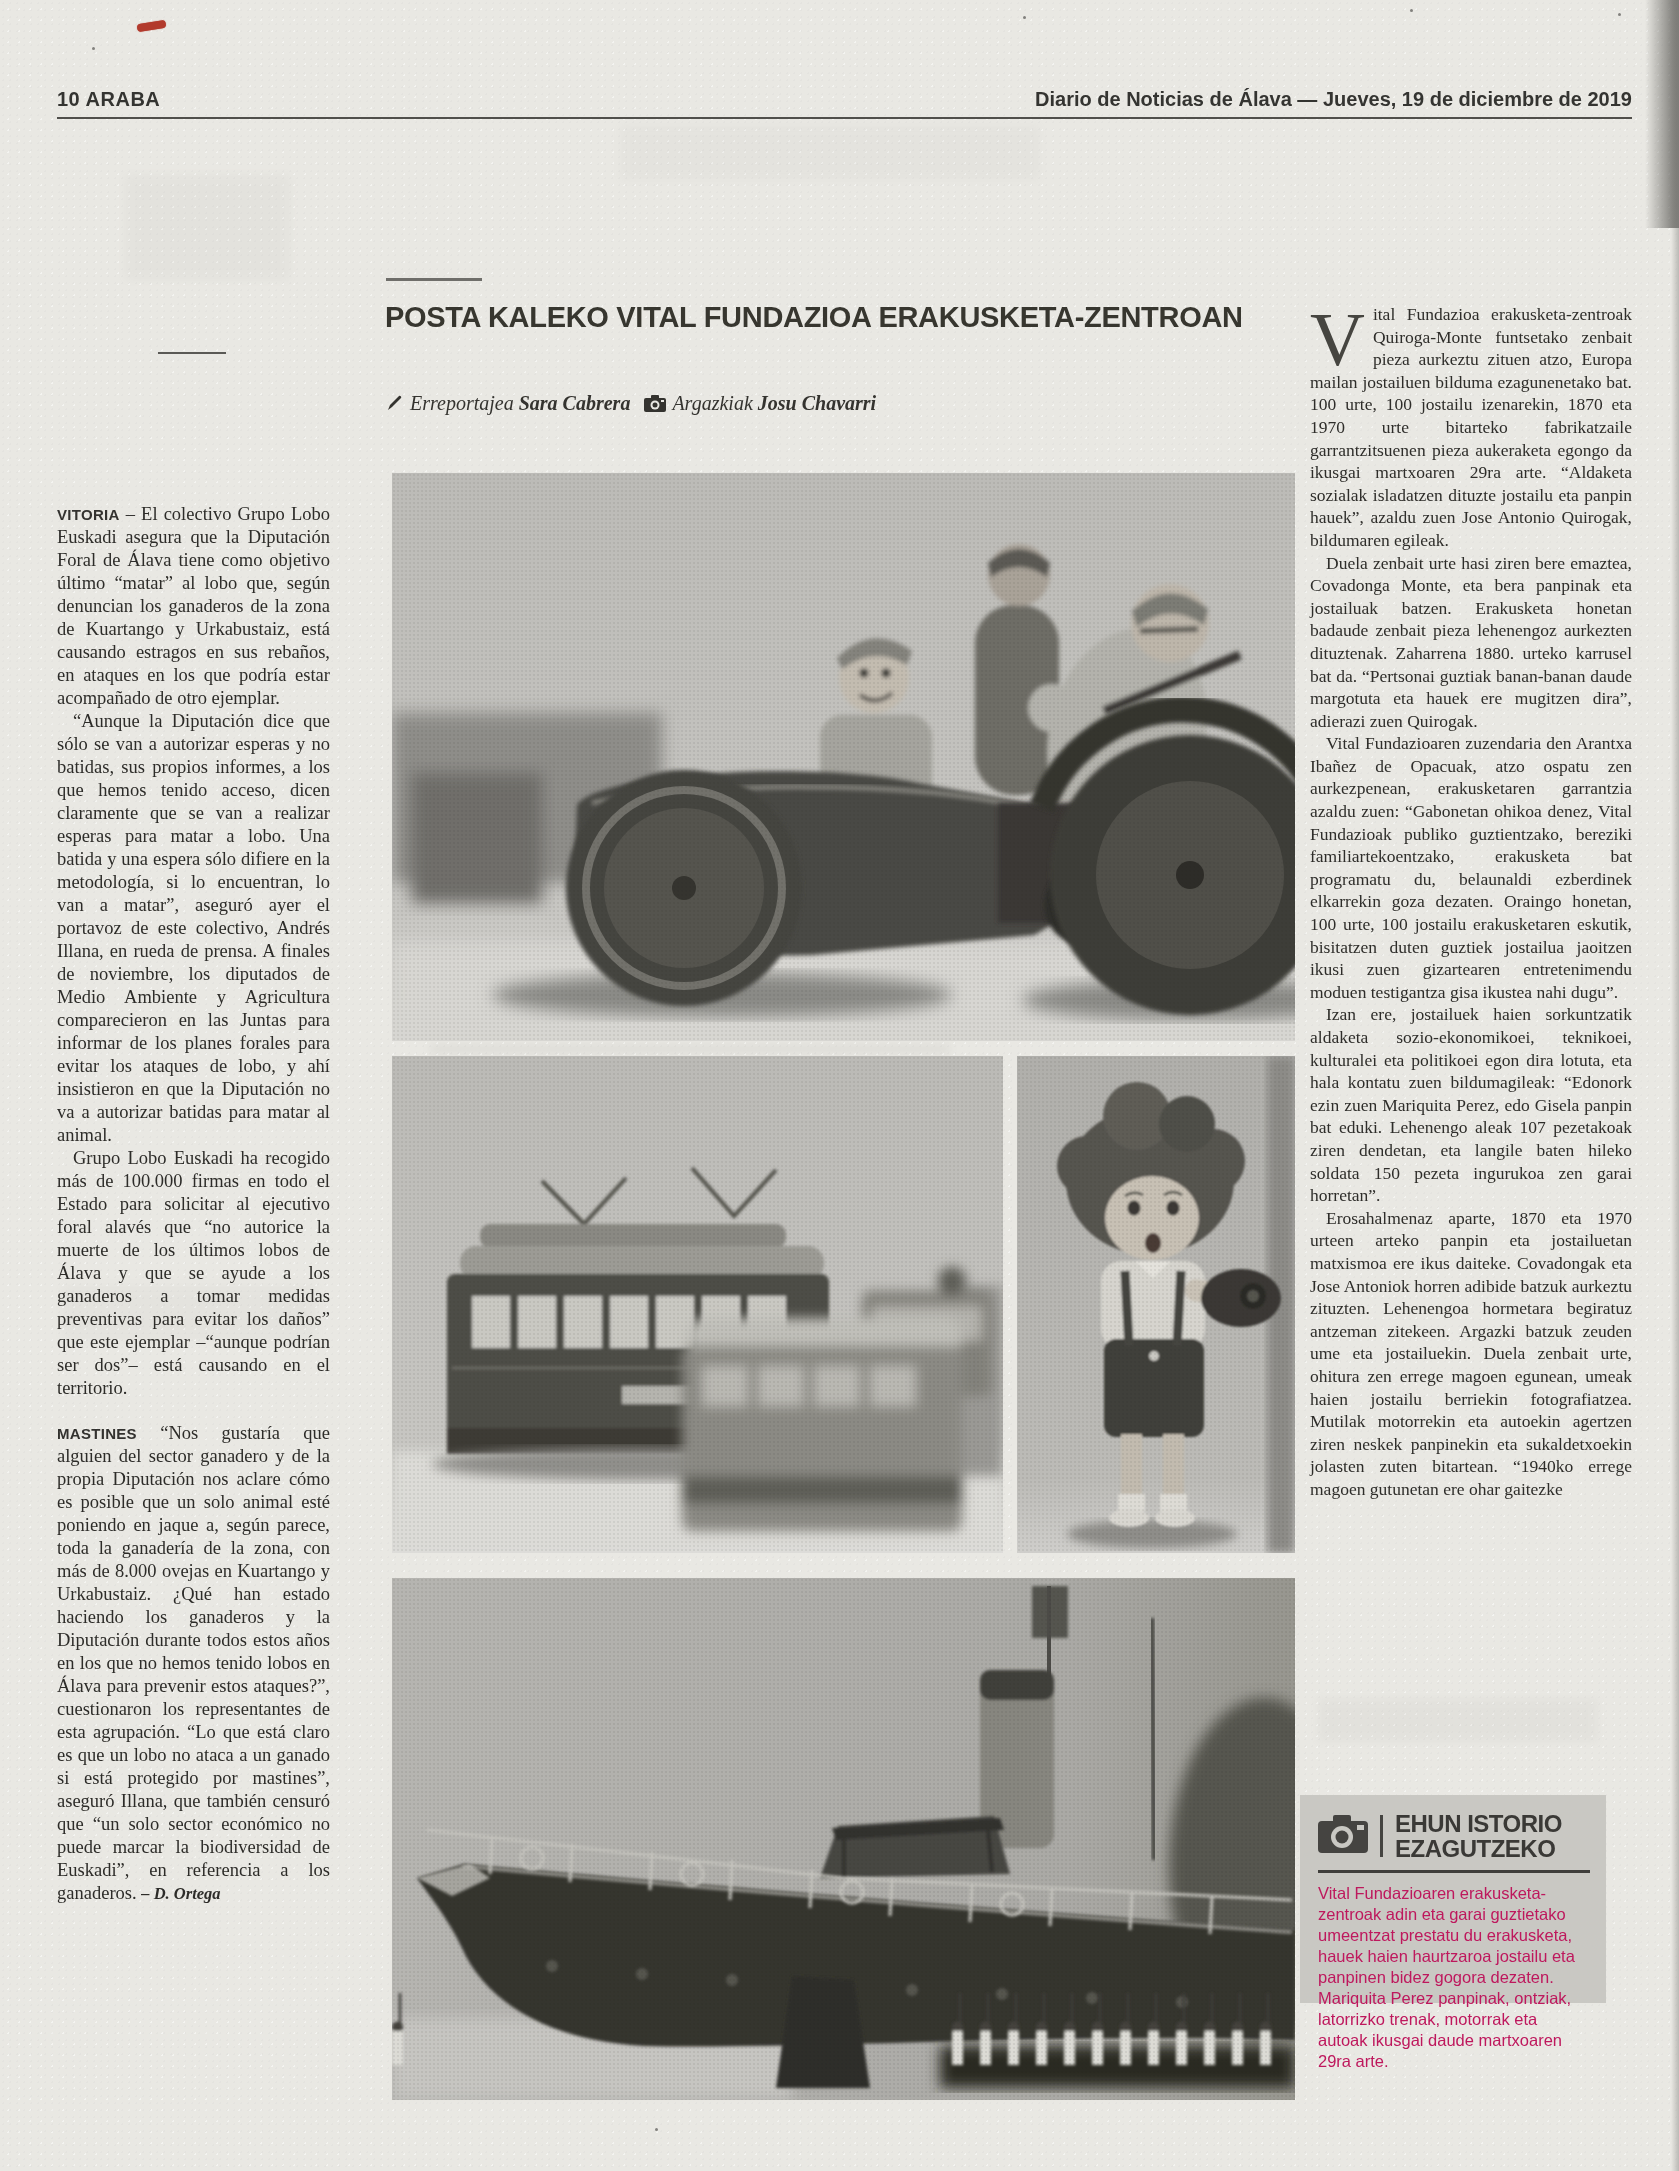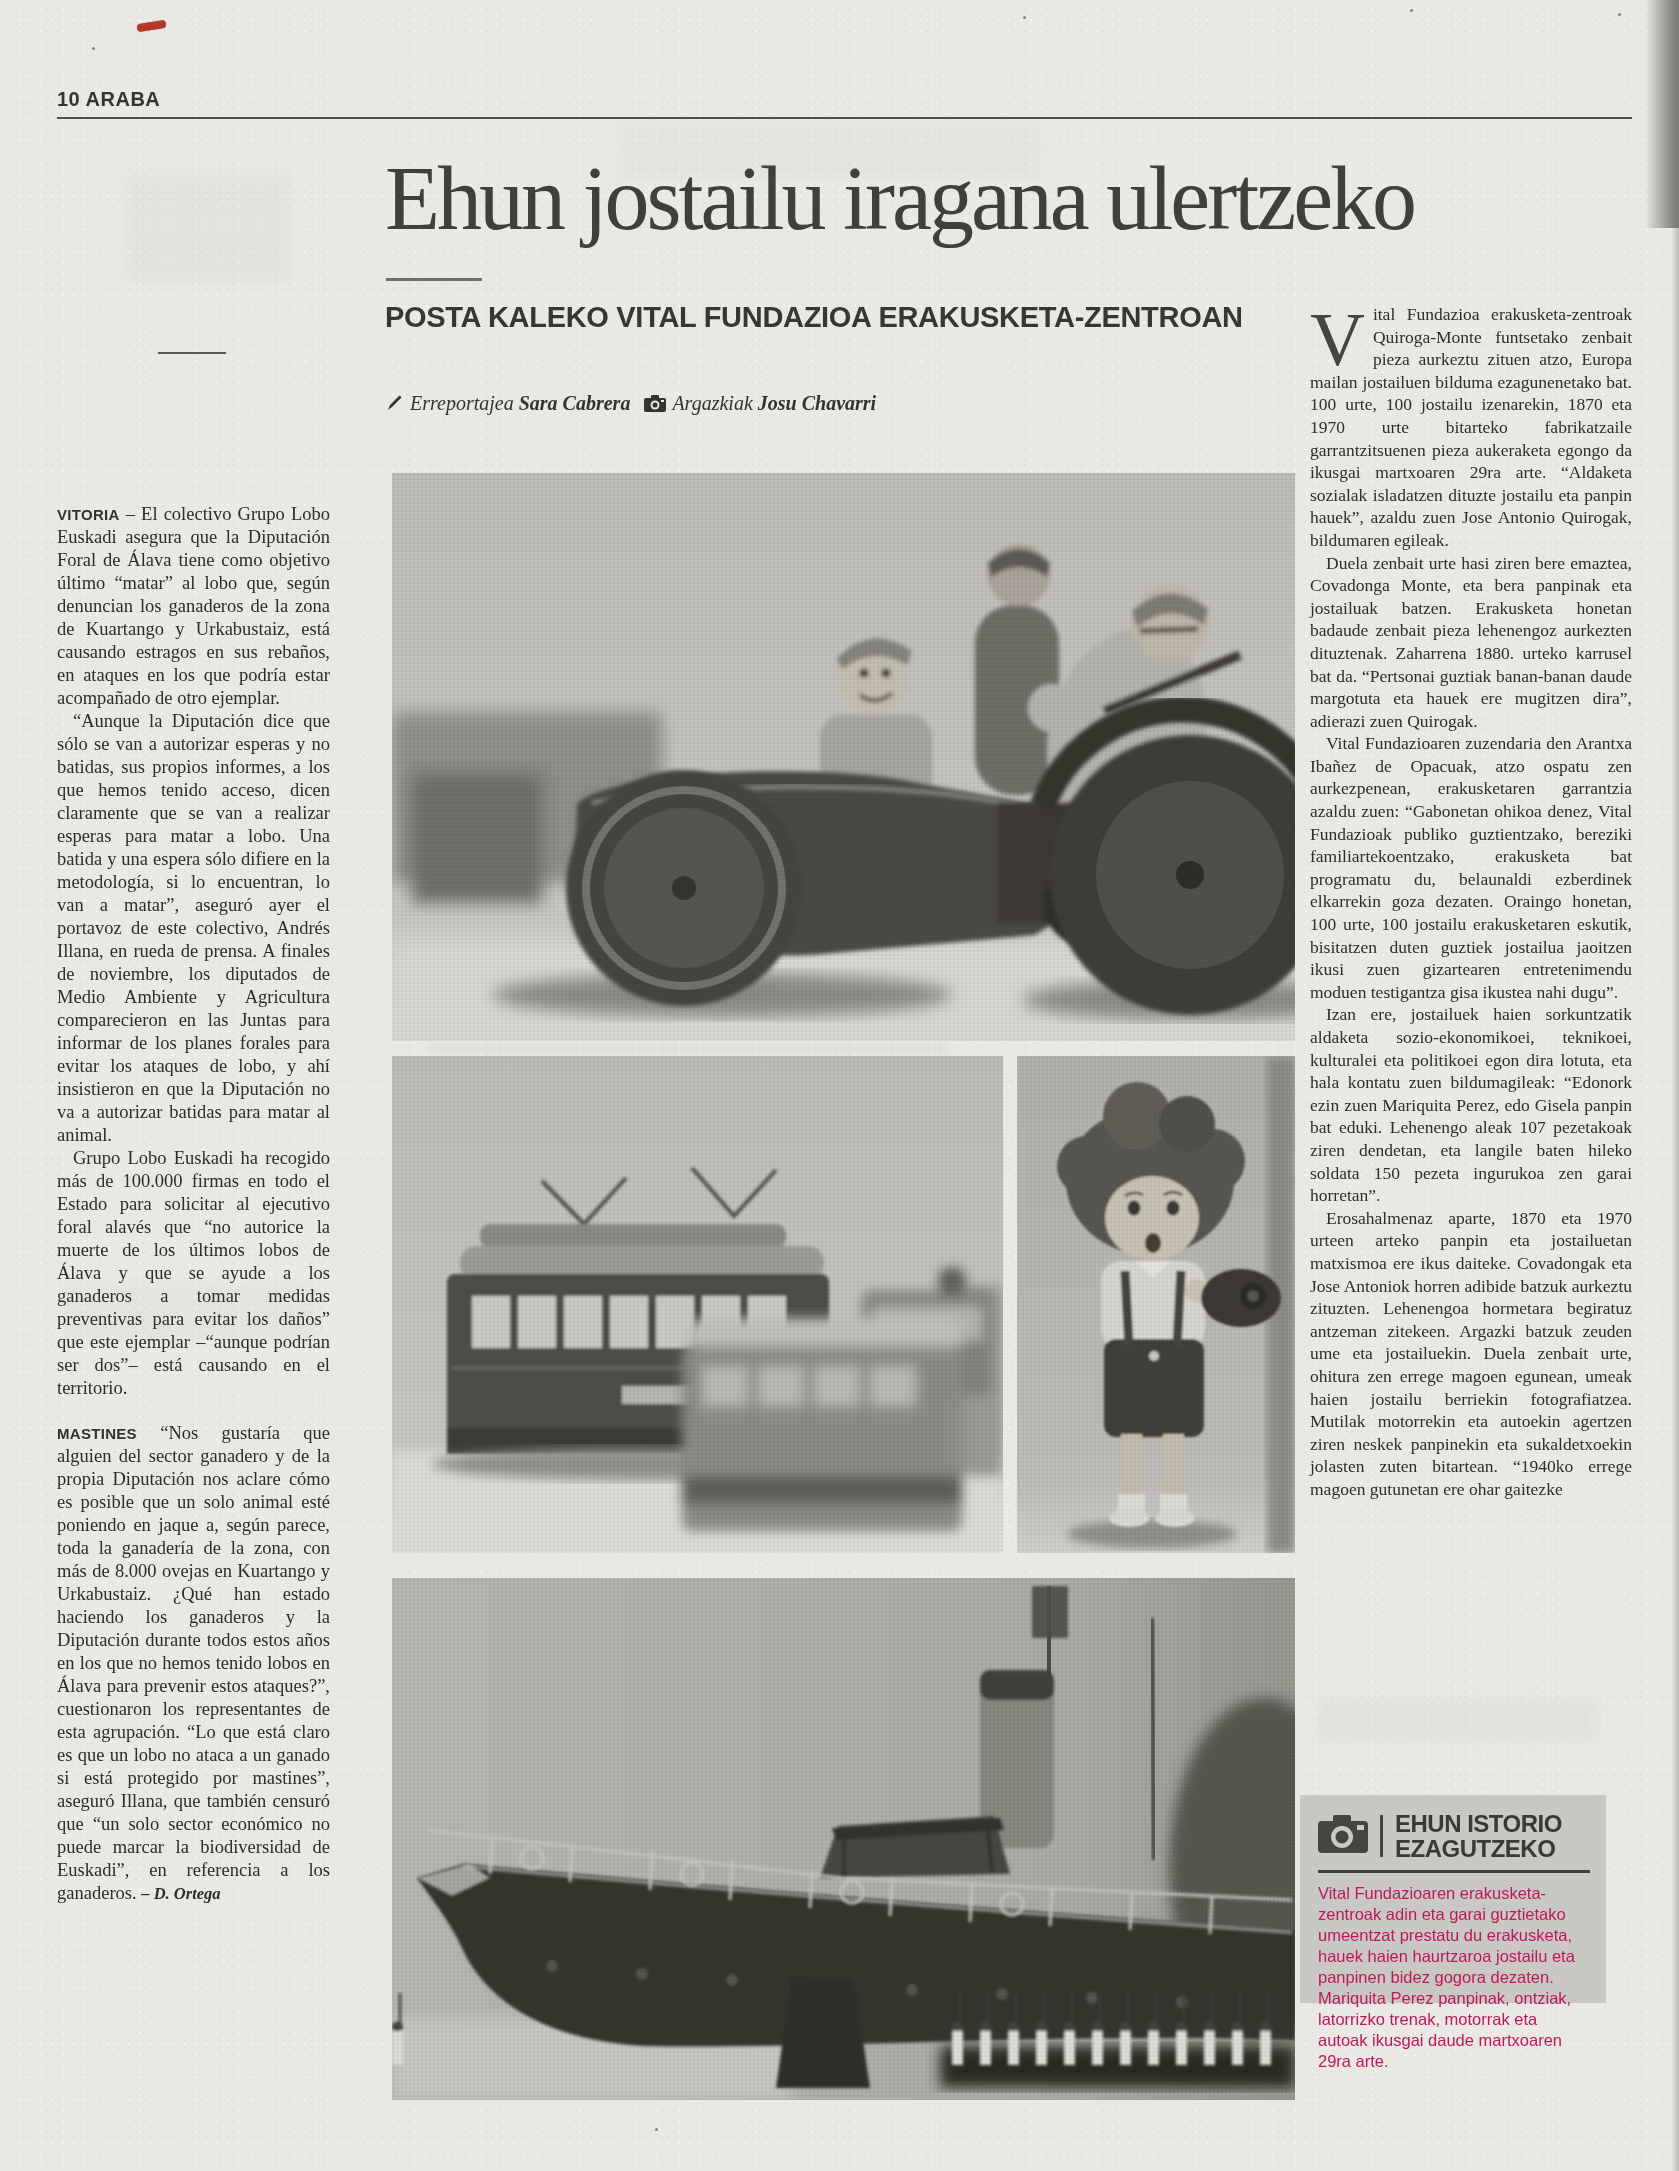--- a/index.html
+++ b/index.html
@@ -97,31 +97,31 @@
   <div class="abs speck" style="left:92px;top:47px"></div>
   <div class="abs speck" style="left:655px;top:2128px"></div>
 
   <div class="ghost" style="left:125px;top:175px;width:165px;height:105px;opacity:.06"></div>
   <div class="ghost" style="left:620px;top:125px;width:420px;height:55px;opacity:.05"></div>
   <div class="ghost" style="left:430px;top:1044px;width:520px;height:10px;opacity:.12"></div>
   <div class="ghost" style="left:1318px;top:1698px;width:280px;height:44px;opacity:.07"></div>
   <div class="ghost" style="left:62px;top:1285px;width:255px;height:55px;opacity:.05"></div>
 
   <div class="abs hdr-left">10 ARABA</div>
+  <div class="abs hdr-right">Diario de Noticias de Álava — Jueves, 19 de diciembre de 2019</div>
   <div class="abs hdr-rule"></div>
 
   <div class="abs l-div"></div>
   <div class="abs l-body">
     <p><span class="dateline">VITORIA</span><span> – El colectivo Grupo Lobo Euskadi asegura que la Diputación Foral de Álava tiene como objetivo último “matar” al lobo que, según denuncian los ganaderos de la zona de Kuartango y Urkabustaiz, está causando estragos en sus rebaños, en ataques en los que podría estar acompañado de otro ejemplar.</span></p>
     <p>“Aunque la Diputación dice que sólo se van a autorizar esperas y no batidas, sus propios informes, a los que hemos tenido acceso, dicen claramente que se van a realizar esperas para matar a lobo. Una batida y una espera sólo difiere en la metodología, si lo encuentran, lo van a matar”, aseguró ayer el portavoz de este colectivo, Andrés Illana, en rueda de prensa. A finales de noviembre, los diputados de Medio Ambiente y Agricultura comparecieron en las Juntas para informar de los planes forales para evitar los ataques de lobo, y ahí insistieron en que la Diputación no va a autorizar batidas para matar al animal.</p>
     <p>Grupo Lobo Euskadi ha recogido más de 100.000 firmas en todo el Estado para solicitar al ejecutivo foral alavés que “no autorice la muerte de los últimos lobos de Álava y que se ayude a los ganaderos a tomar medidas preventivas para evitar los daños” que este ejemplar –“aunque podrían ser dos”– está causando en el territorio.</p>
     <p class="mastines"><span class="mast-label">MASTINES</span><span> “Nos gustaría que alguien del sector ganadero y de la propia Diputación nos aclare cómo es posible que un solo animal esté poniendo en jaque a, según parece, toda la ganadería de la zona, con más de 8.000 ovejas en Kuartango y Urkabustaiz. ¿Qué han estado haciendo los ganaderos y la Diputación durante todos estos años en los que no hemos tenido lobos en Álava para prevenir estos ataques?”, cuestionaron los representantes de esta agrupación. “Lo que está claro es que un lobo no ataca a un ganado si está protegido por mastines”, aseguró Illana, que también censuró que “un solo sector económico no puede marcar la biodiversidad de Euskadi”, en referencia a los ganaderos. </span><span class="sig">– D. Ortega</span></p>
   </div>
 
-  <div class="abs m-headline">Ehun jostailu iragana ulertzeko</div>
   <div class="abs m-rule"></div>
   <div class="abs m-kicker">
     <div>POSTA KALEKO VITAL FUNDAZIOA ERAKUSKETA-ZENTROAN</div>
   </div>
   <div class="abs m-byline">
     <span class="by-ico"><svg width="18" height="18" viewBox="0 0 18 18">
           <path d="M2 16 L4 11 L13 2 C14 1 16 3 15 4 L6 13 Z" fill="#34332f"></path>
         </svg></span><span>Erreportajea</span>&nbsp;<b>Sara Cabrera</b><span class="by-gap"></span><span class="by-ico"><svg width="22" height="17" viewBox="0 0 22 17">
           <rect x="0" y="3" width="22" height="14" rx="2" fill="#34332f"></rect>
           <rect x="7" y="0" width="8" height="4" rx="1" fill="#34332f"></rect>

